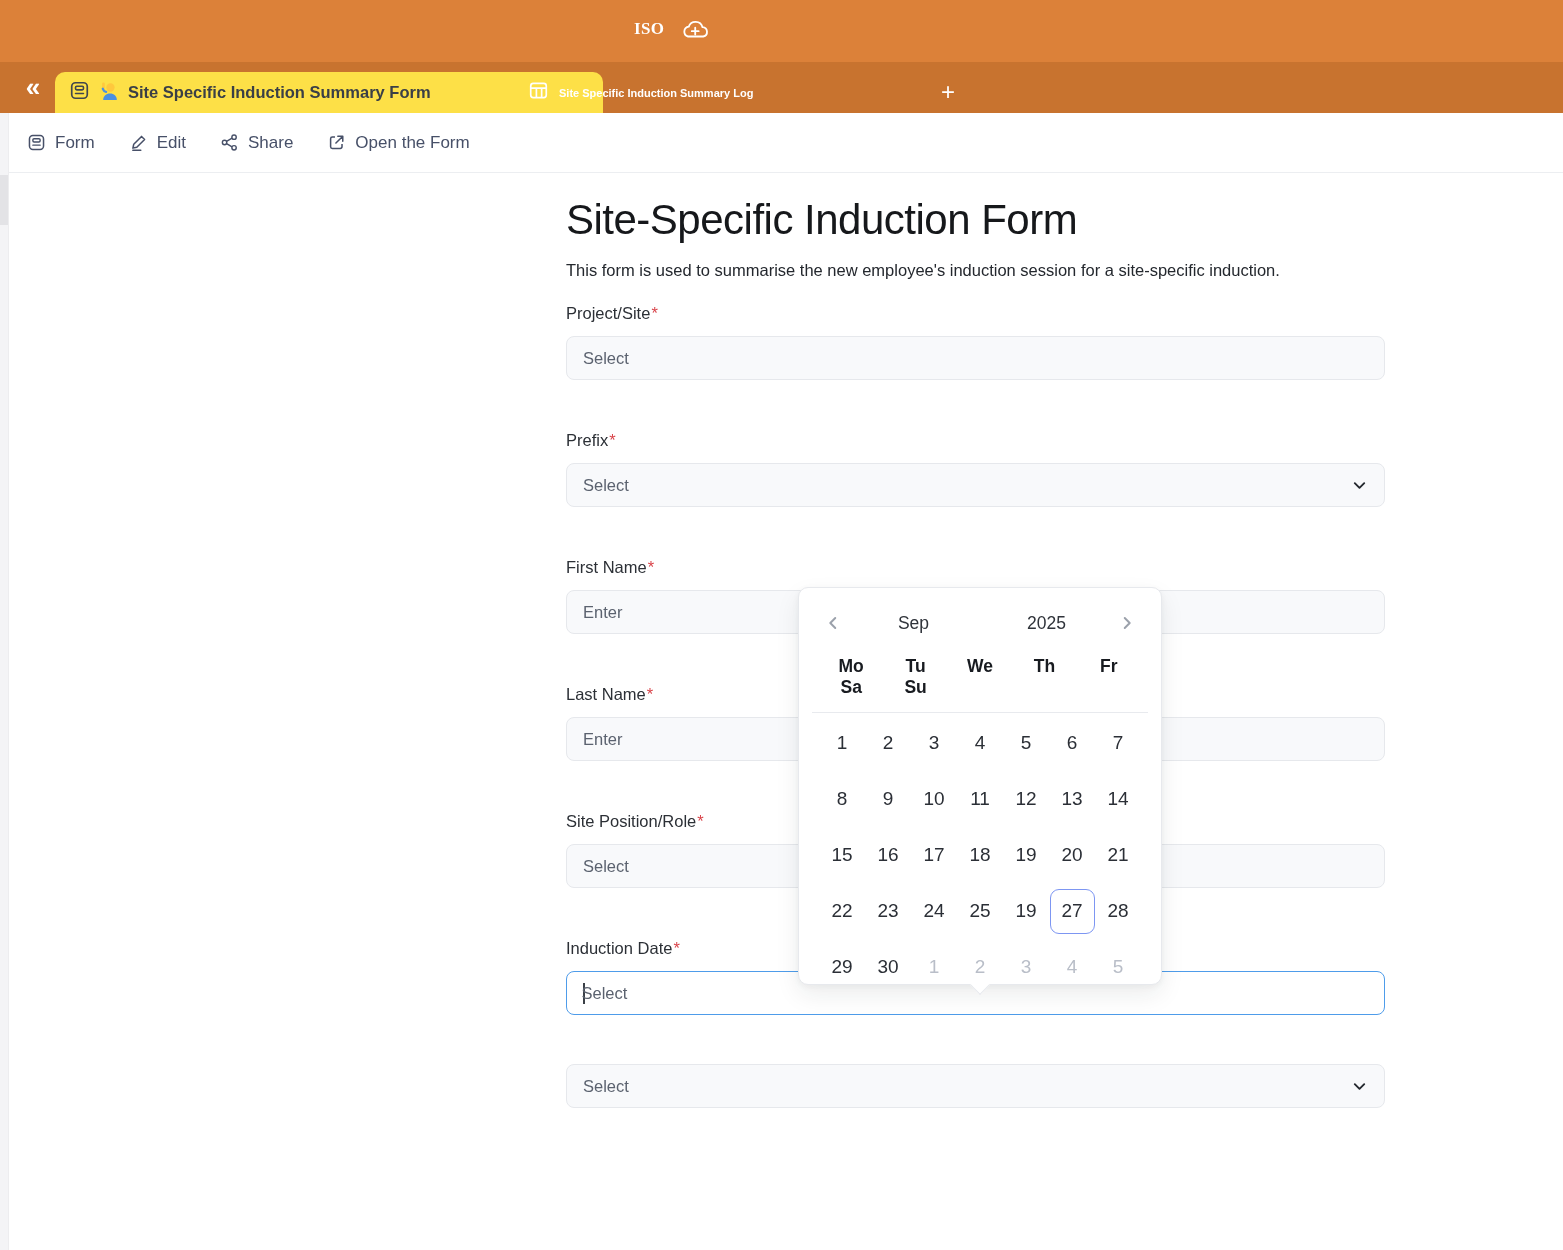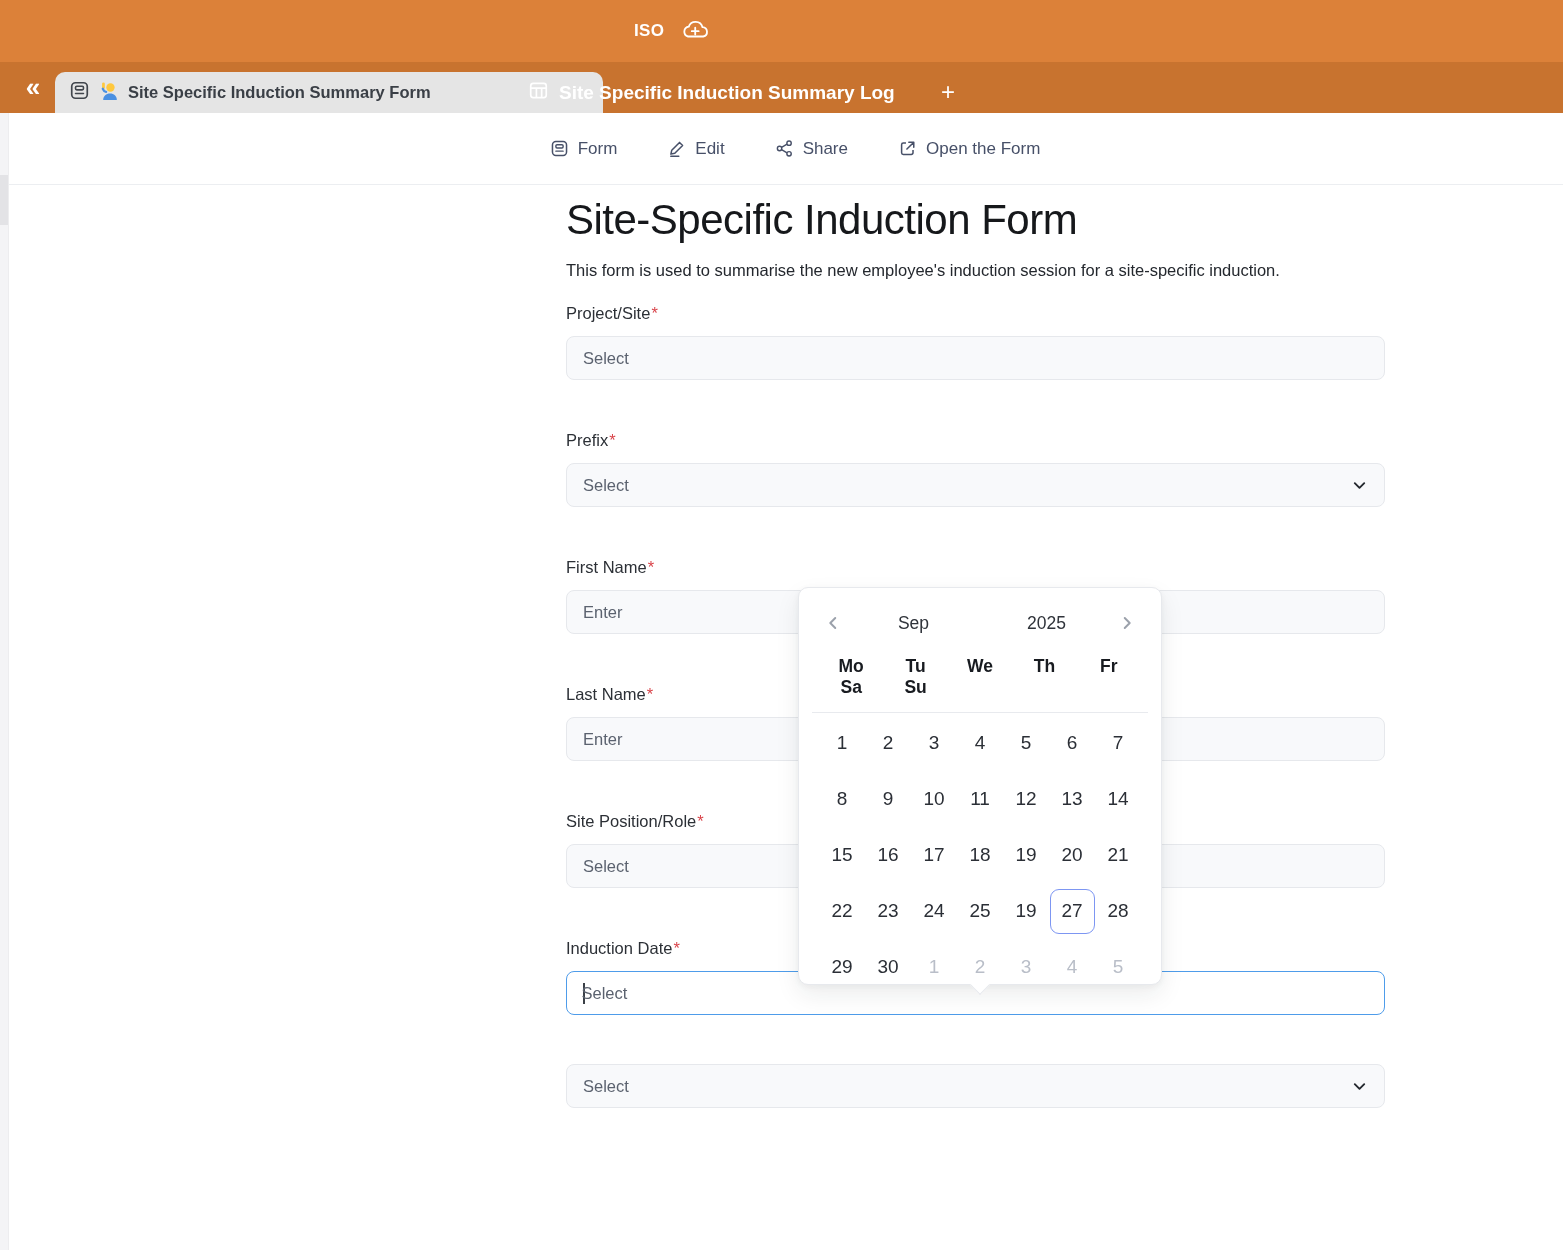--- a/index.html
+++ b/index.html
@@ -2,42 +2,42 @@
 <html><head>
 <meta charset="utf-8">
 <style>
   * { margin:0; padding:0; box-sizing:border-box; }
   html,body { width:1563px; height:1250px; overflow:hidden; background:#ffffff;
               font-family:"Liberation Sans", sans-serif; }
   .page { position:relative; width:1563px; height:1250px; background:#fff; }
 
   
   .topbar { position:absolute; left:0; top:0; width:100%; height:62px; background:#DC8139; }
-  .logo { position:absolute; left:634px; top:16px; display:flex; align-items:center; gap:16px;
-          color:#fff; cursor:pointer; }
+  .logo { position:absolute; left:634px; top:16px; display:flex; align-items:flex-start; gap:16px;
+          color:#fff; cursor:pointer;font-family:Liberation Serif, serif; }
   .logo-text { font-size:17px; font-weight:800; letter-spacing:.3px; line-height:26px; }
 
   
   .tabstrip { position:absolute; left:0; top:62px; width:100%; height:51px; background:#C8732F; }
   .collapse-btn { position:absolute; left:18px; top:9px; width:30px; height:32px; border:0;
                   background:transparent; color:#fff; font-size:26px; font-weight:700;
                   line-height:30px; cursor:pointer; }
   .tab { position:absolute; bottom:0; height:41px; display:flex; align-items:center; }
-  .tab.active { left:55px; width:548px; background:#e5e5e5; border-radius:10px 10px 0 0;
+  .tab.active { left:55px; width:548px; background:#fde047; border-radius:10px 10px 0 0;
                 padding:0 14px; gap:9px; }
   .tab.active .tab-label { font-size:16.5px; font-weight:600; color:#3a3f46; white-space:nowrap; }
   .tab.inactive { left:512px; padding:0 16px; gap:10px; }
-  .tab.inactive .tab-label { font-size:19px; font-weight:600; color:#ffffff; white-space:nowrap; }
+  .tab.inactive .tab-label { font-size:11px; font-weight:600; color:#ffffff; white-space:nowrap; }
   .add-tab-btn { position:absolute; left:932px; bottom:5px; width:32px; height:32px; border:0;
                  background:transparent; color:#fff; font-size:24px; font-weight:400; cursor:pointer; }
 
   
-  .toolbar { position:absolute; left:0; top:113px; width:100%; height:72px; background:#fff;
+  .toolbar { position:absolute; left:0; top:113px; width:100%; height:60px; background:#fff;
              border-bottom:1px solid #eceef1; display:flex; align-items:center;
-             padding-left:27px; gap:50px;justify-content:center; }
+             padding-left:27px; gap:34px; }
   .tool-btn { display:flex; align-items:center; gap:9px; border:0; background:transparent;
               color:#475068; font-size:17px; font-family:inherit; cursor:pointer; }
   .tool-btn svg { flex:0 0 auto; }
 
   
   .left-rail { position:absolute; left:0; top:113px; bottom:0; width:9px; background:#f4f4f6;
                border-right:1px solid #ededef; }
   .rail-handle { position:absolute; left:0; top:62px; width:8px; height:50px; background:#e3e3e6; }
 
   

